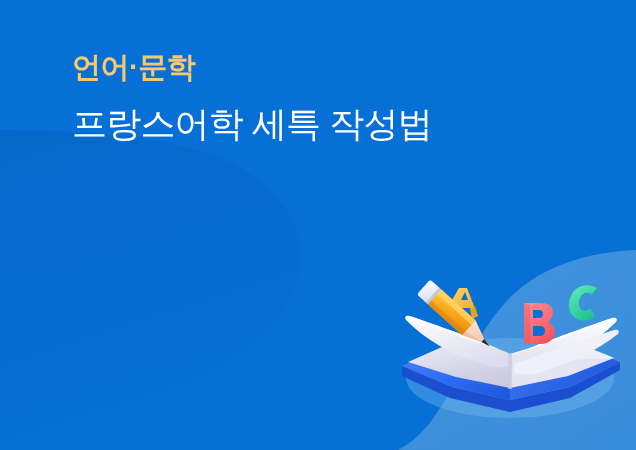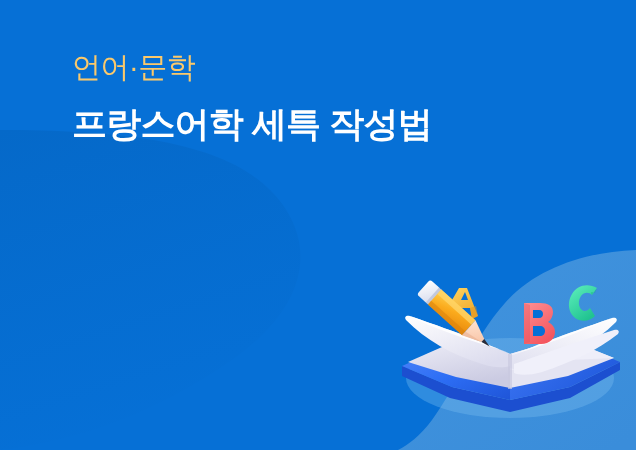--- a/index.html
+++ b/index.html
@@ -30,30 +30,30 @@
 
   
   .text-block {
     position: absolute;
     left: 72px;
     top: 50px;
     z-index: 5;
   }
   .eyebrow {
     font-size: 29px;
-    font-weight: 400;
+    font-weight: 700;
     line-height: 1.2;
     color: #fbc96b;
     letter-spacing: -0.5px;
     margin: 0;
     white-space: nowrap;
   }
   .headline {
     font-size: 35px;
-    font-weight: 700;
+    font-weight: 400;
     line-height: 1.2;
     color: #ffffff;
     letter-spacing: -0.8px;
     margin: 18px 0 0 0;
     white-space: nowrap;
   }
 
   
   .illustration {
     position: absolute;

